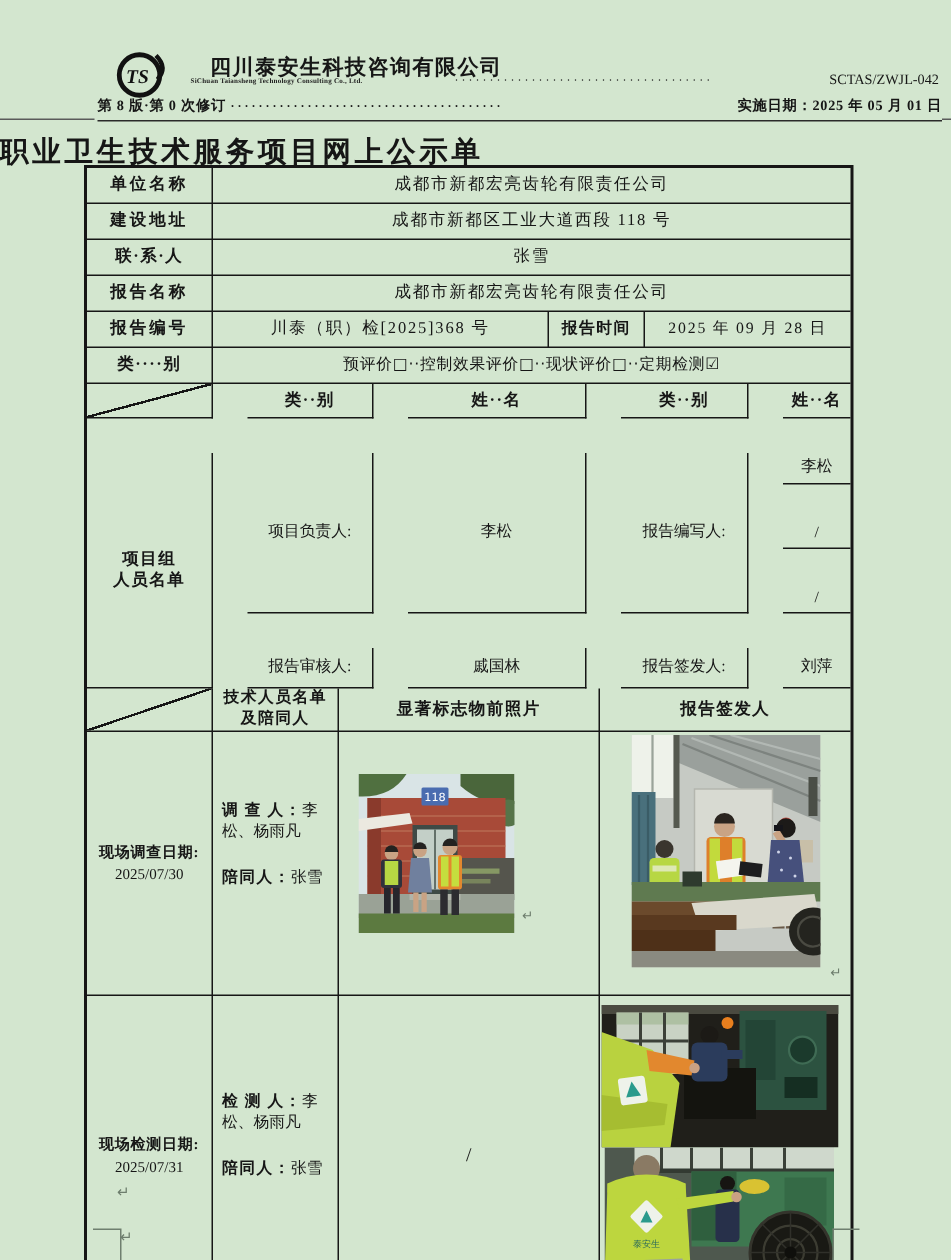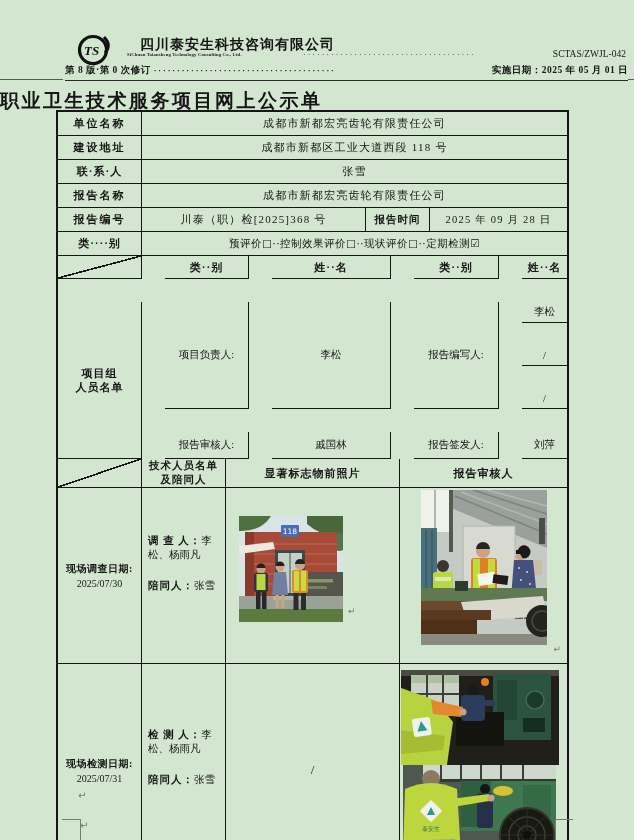--- a/index.html
+++ b/index.html
@@ -142,21 +142,21 @@
       <div class="c small" style="grid-row:5;grid-column:4;">报告签发人:</div>
       <div class="c small" style="grid-row:5;grid-column:3;">戚国林</div>
       <div class="c small last" style="grid-row:5;grid-column:5;">刘萍</div>
     </div>
 
     <div class="secC">
       <div class="c diag" style="grid-row:1;grid-column:1;"></div>
       <div class="c lbl2" style="grid-row:1;grid-column:3;">显著标志物前照片</div>
       <div class="c lbl2 pre" style="grid-row:1;grid-column:2;font-size:10.5px;">技术人员名单
 及陪同人</div>
-      <div class="c lbl2 last" style="grid-row:1;grid-column:4;">报告审核人</div>
+      <div class="c lbl2 last" style="grid-row:1;grid-column:4;">报告签发人</div>
 
       <div class="c datecell" style="grid-row:2;grid-column:1;">
         <span class="dl">现场调查日期:</span>
         <span>2025/07/30</span>
       </div>
       <div class="c people" style="grid-row:2;grid-column:2;">
         <p style="margin-top:40px;"><b>调 查 人：</b><span>李松、杨雨凡</span></p>
         <p class="gap"></p>
         <p><b>陪同人：</b><span>张雪</span></p>
       </div>

